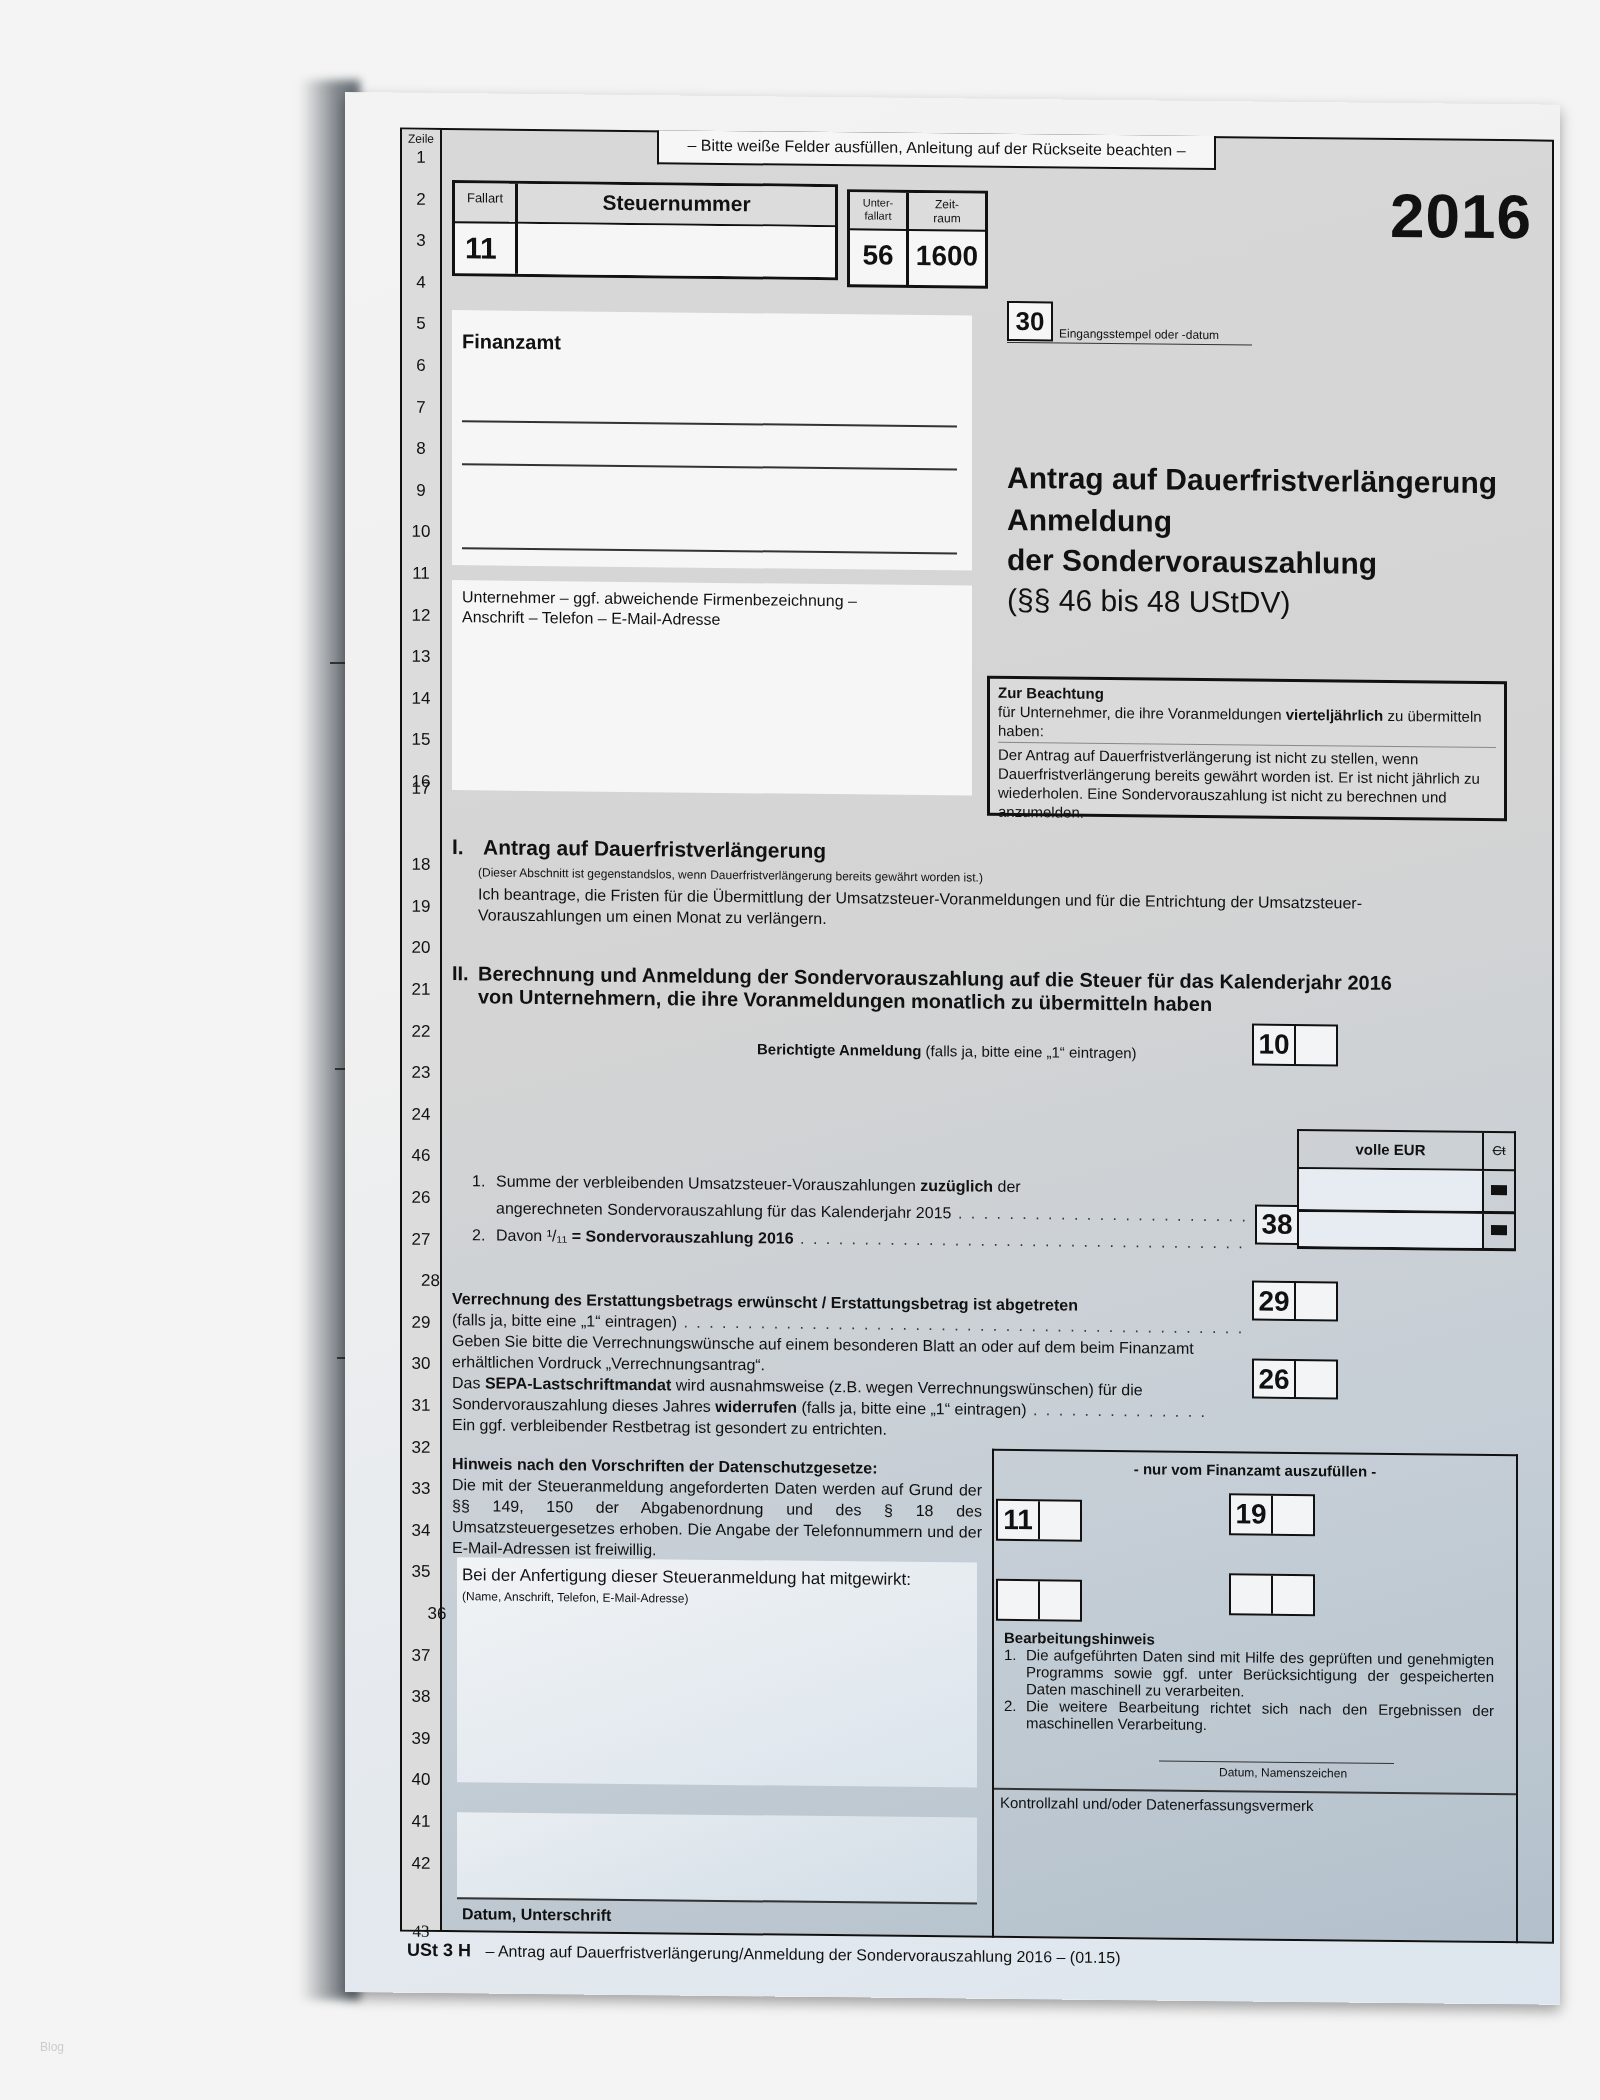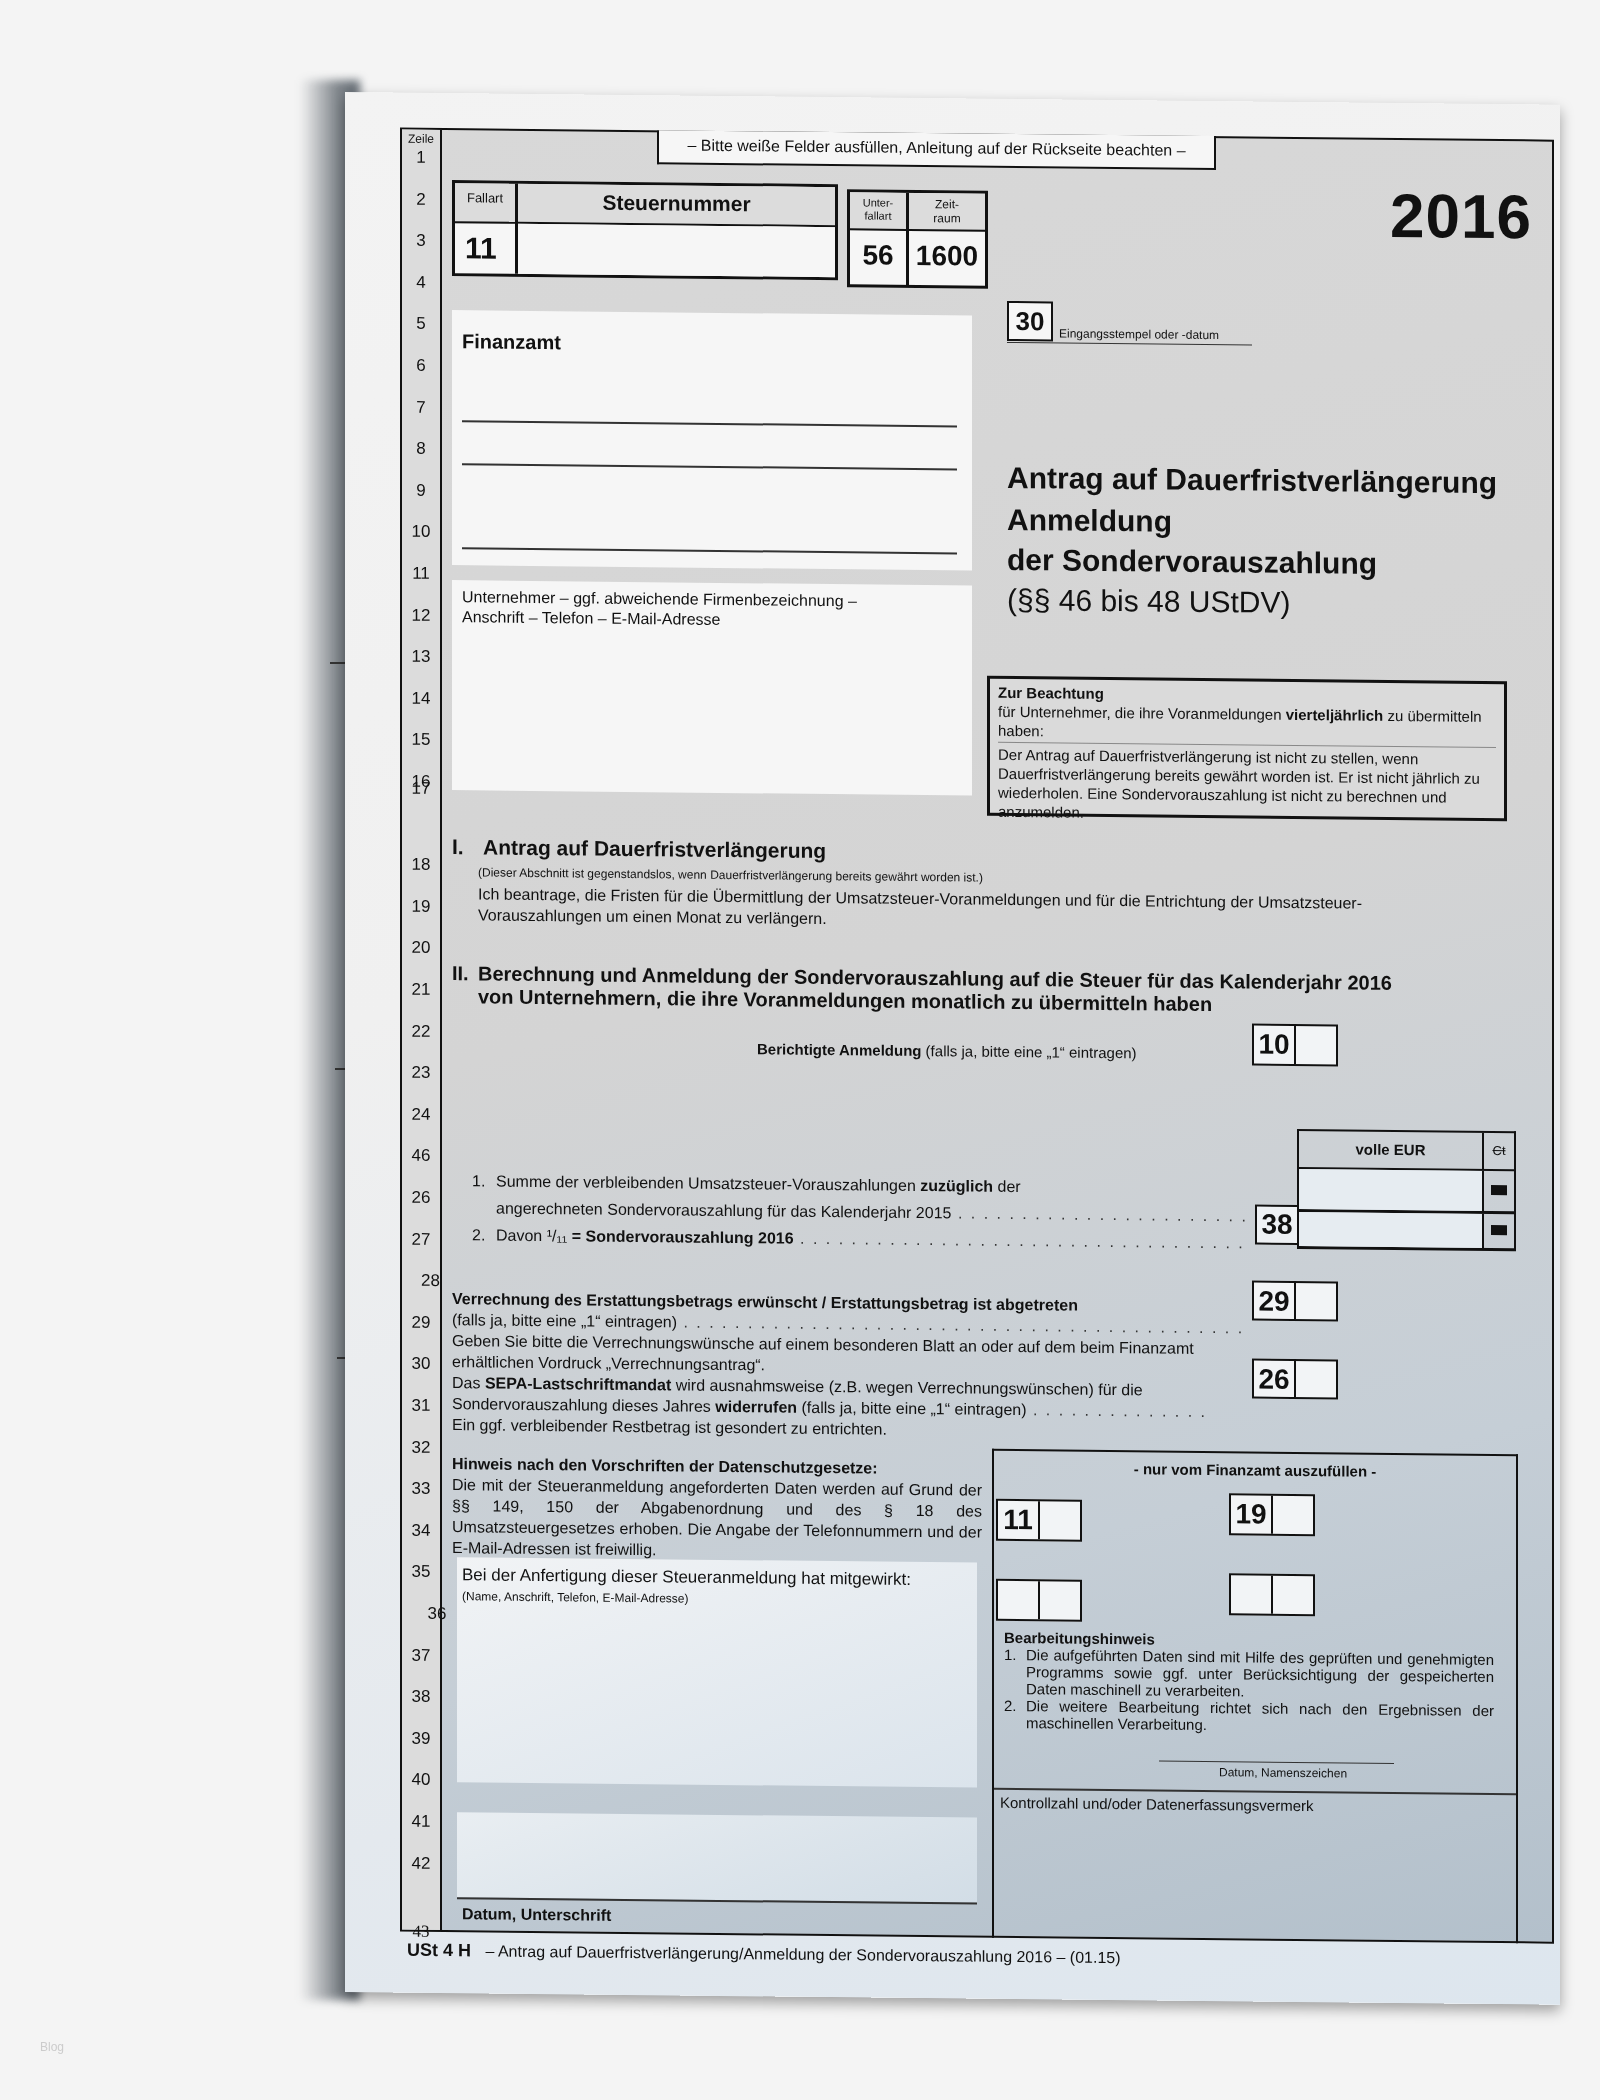--- a/index.html
+++ b/index.html
@@ -279,16 +279,16 @@
           </div>
       </div>
       <div class="rule" style="left:165px;top:308px;width:235px;border-top-width:1px;"></div>
       <div style="position:absolute;left:225px;top:312px;font-size:12px;">Datum, Namenszeichen</div>
       <div class="rule" style="left:0;top:337px;width:522px;"></div>
       <div style="position:absolute;left:6px;top:343px;font-size:15px;">Kontrollzahl und/oder Datenerfassungsvermerk</div>
     </div>
   </div>
 
   <div class="abs" style="left:62px;top:1847px;font-size:16px;">
-    <b style="font-size:18px;">USt 4 H</b>
+    <b style="font-size:18px;">USt 3 H</b>
     <span style="margin-left:10px;">– Antrag auf Dauerfristverlängerung/Anmeldung der Sondervorauszahlung 2016 – (01.15)</span>
   </div>
 </div>
 
 </body></html>

